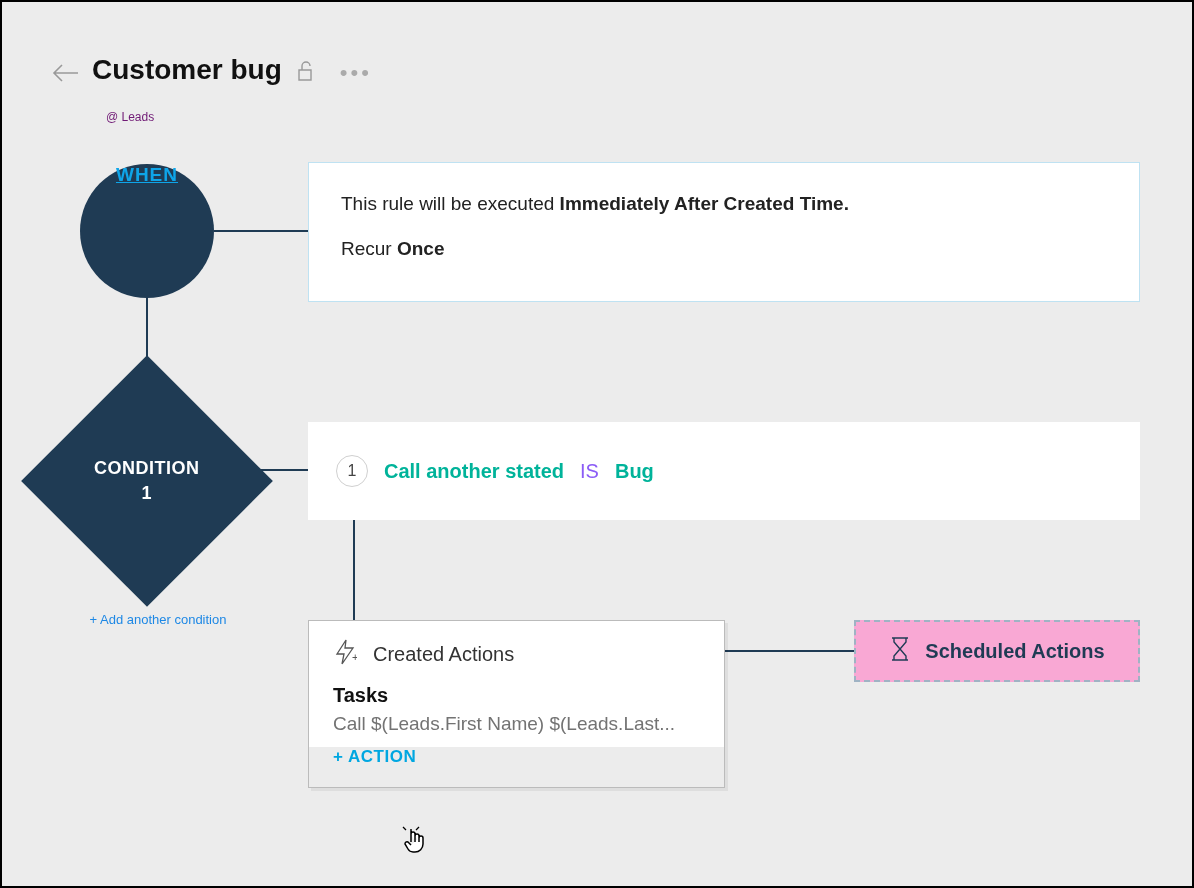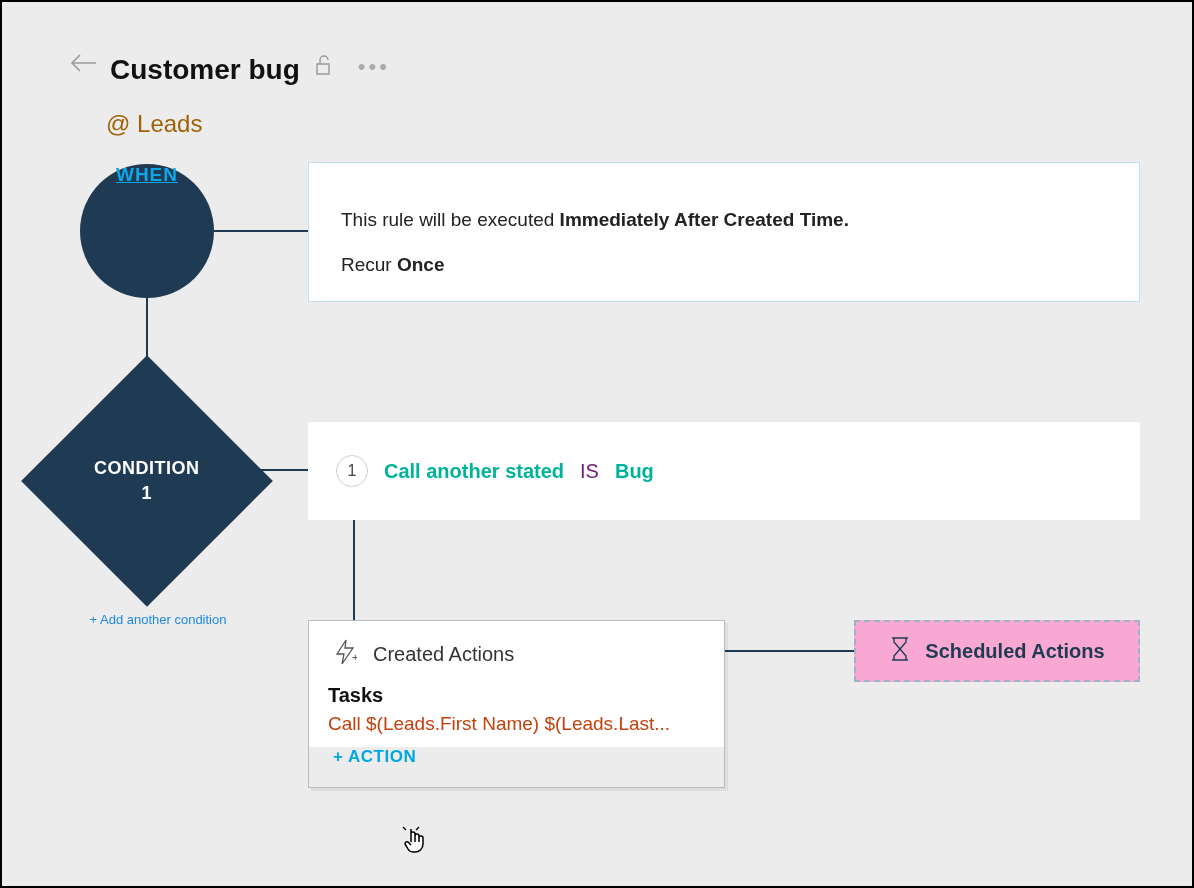--- a/index.html
+++ b/index.html
@@ -19,35 +19,35 @@
   .canvas {
     position: relative;
     width: 100%;
     height: 100%;
   }
 
   
   .header {
     position: absolute;
     top: 52px;
-    left: 68px;
-    display: flex;
-    align-items: flex-start;
+    left: 50px;
+    display: flex;
+    align-items: flex-end;
     gap: 14px;
   }
   .back-arrow { color: #888; cursor: pointer; }
   .title { font-size: 28px; font-weight: 700; color: #111; }
   .lock-icon { color: #888; }
   .more-icon { color: #aaa; font-size: 22px; letter-spacing: 3px; margin-left: 12px; cursor: pointer;}
   .subheader {
     position: absolute;
     top: 108px;
     left: 104px;
-    font-size: 24px;
-    color: #a16207;
+    font-size: 12px;
+    color: #701a75;
   }
 
   
   .when-circle {
     position: absolute;
     top: 162px;
     left: 78px;
     width: 134px;
     height: 134px;
     border-radius: 50%;
@@ -62,21 +62,21 @@
     text-decoration: underline;
   }
   .when-card {
     position: absolute;
     top: 160px;
     left: 306px;
     width: 832px;
     height: 140px;
     background: #fff;
     border: 1px solid #bfe2f2;
-    padding: 44px 32px;
+    padding: 28px 32px;
     font-size: 19px;
     color: #222;
     line-height: 1.4;
     cursor: pointer;
   }
   .when-card p { margin-bottom: 18px; }
   .when-card b { font-weight: 700; }
 
   
   .condition-diamond {
@@ -120,21 +120,21 @@
     height: 32px;
     border-radius: 50%;
     border: 1px solid #d0d0d0;
     display: flex;
     align-items: center;
     justify-content: center;
     font-size: 16px;
     color: #444;
   }
   .teal { color: #00b39a; font-weight: 700; }
-  .cond-op { color: #701a75; font-weight: 400; }
+  .cond-op { color: #8b5cf6; font-weight: 400; }
 
   
   .add-condition {
     position: absolute;
     top: 609px;
     left: 86px;
     width: 140px;
     text-align: center;
     font-size: 13px;
     color: #1e88e5;
@@ -153,23 +153,23 @@
     box-shadow: 3px 3px 0 rgba(0,0,0,0.06);
   }
   .instant-header {
     display: flex;
     align-items: center;
     gap: 16px;
     padding: 18px 24px 14px 24px;
     font-size: 20px;
     color: #333;
   }
-  .tasks-section { padding: 0 24px 12px 12px; margin-left: 7px; }
+  .tasks-section { padding: 0 24px 12px 24px; }
   .tasks-label { font-size: 20px; font-weight: 700; color: #111; margin-bottom: 6px;}
-  .task-item { font-size: 19px; color: #c2410c; white-space: nowrap; overflow: hidden; text-overflow: ellipsis;}
+  .task-item { font-size: 19px; color: #737373; white-space: nowrap; overflow: hidden; text-overflow: ellipsis;}
   .action-footer {
     background: #ececec;
     padding: 0 24px 20px 24px;
     font-size: 17px;
     font-weight: 700;
     letter-spacing: 0.5px;
     color: #00a7e1;
     cursor: pointer;
   }
 

